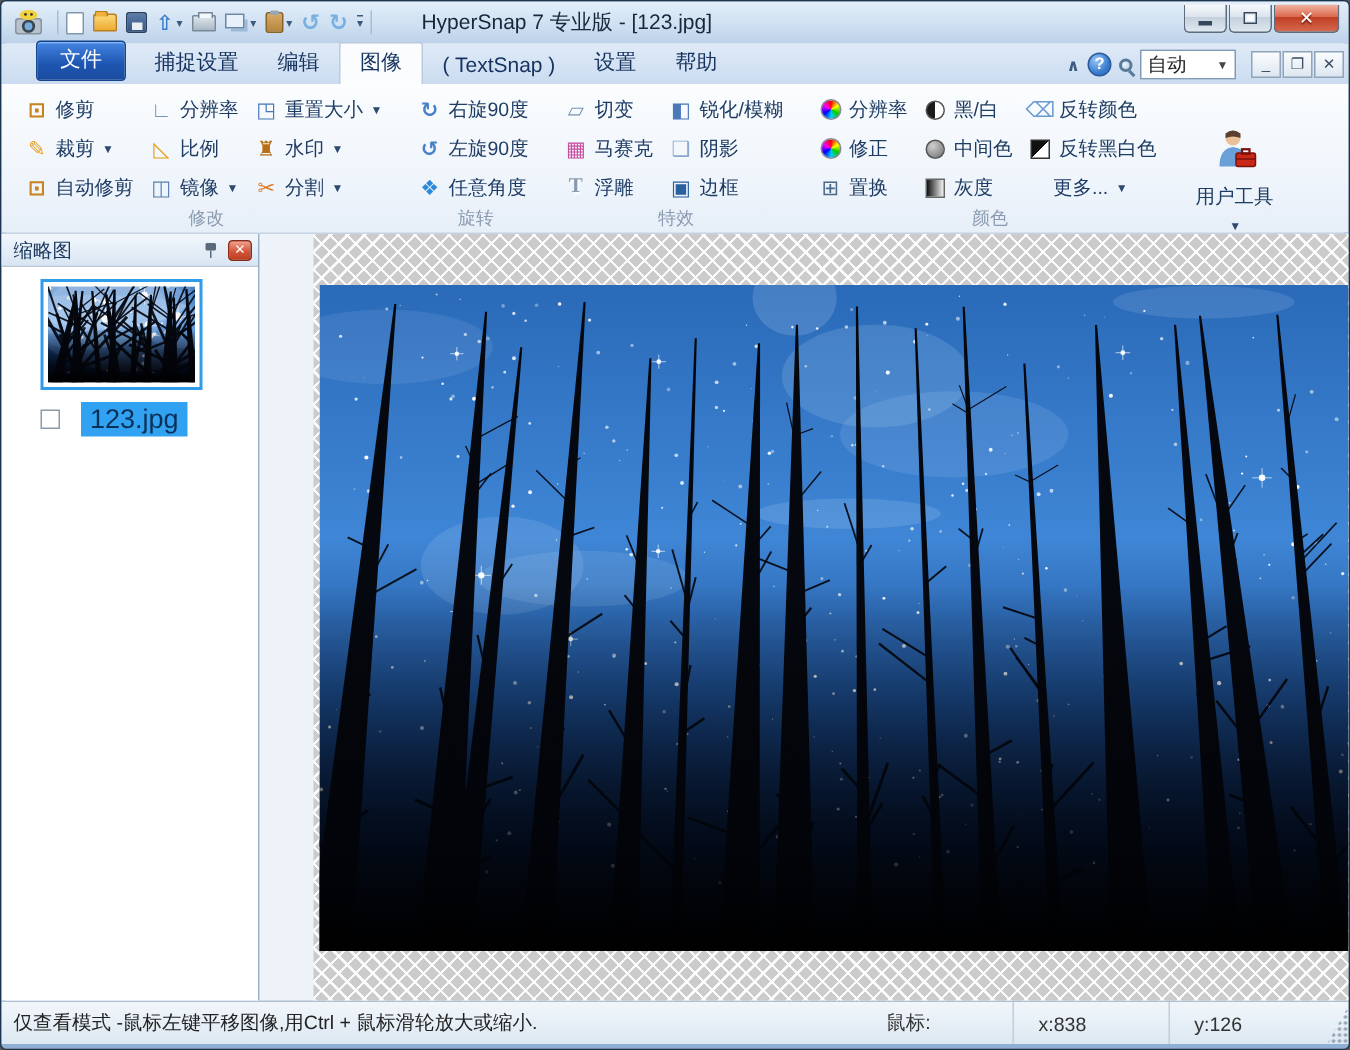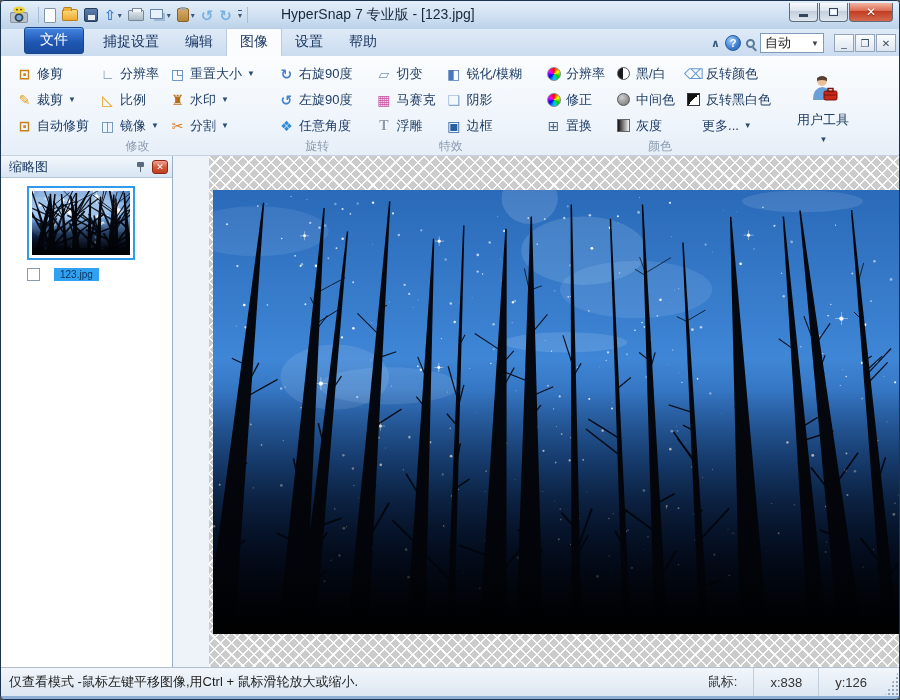--- a/index.html
+++ b/index.html
@@ -42,21 +42,21 @@
   .chev{font-size:11px;color:#3d5b7e;font-weight:bold;}
   .helpball{width:16px;height:16px;border-radius:50%;background:radial-gradient(circle at 35% 30%,#9cc8f5,#3a7ed0 60%,#2763b4);color:#fff;font-size:11px;font-weight:bold;display:flex;align-items:center;justify-content:center;border:1px solid #2a5a9c;}
   .mag{width:9px;height:9px;border:2px solid #5a7a9a;border-radius:50%;position:relative;background:radial-gradient(circle at 35% 35%,#eaf4fc,#bcd4ea);}
   .mag::after{content:"";position:absolute;right:-4px;bottom:-4px;width:5px;height:2px;background:#5a7a9a;transform:rotate(45deg);}
   .zoomsel{display:flex;align-items:center;background:#fff;border:1px solid #7f9cba;height:20px;padding:0 4px;font-size:13px;color:#222;min-width:64px;}
   .zoomsel .zarrow{margin-left:auto;font-size:8px;color:#444;padding-left:8px;}
   .doccaps{display:flex;margin-left:4px;}
   .dcap{width:20px;height:18px;border:1px solid #93a5bb;background:linear-gradient(#fbfdfe,#dde6f0);display:flex;align-items:center;justify-content:center;font-size:10px;color:#3a4a5c;margin-left:1px;}
 
   
-  .ribbon{height:100px;background:linear-gradient(#fbfdfe,#eef4fb 70%,#e6eef8);border-bottom:1px solid #c4d2e2;display:flex;align-items:center;padding:4px 0 0 8px;}
+  .ribbon{height:100px;background:linear-gradient(#fbfdfe,#eef4fb 70%,#e6eef8);border-bottom:1px solid #c4d2e2;display:flex;align-items:flex-end;padding:4px 0 0 8px;}
   .rgroup{display:flex;flex-direction:column;padding:1px 4px 0;}
   .rgrid{display:grid;grid-auto-flow:column;grid-template-rows:repeat(3,26px);align-content:start;flex:1;}
   .rbtn{display:flex;align-items:center;gap:4px;padding:0 7px 0 3px;font-size:13px;color:#1e3c64;border-radius:3px;white-space:nowrap;}
   .glabel{text-align:center;color:#8b9bb1;font-size:12px;height:17px;line-height:15px;}
   .gsep{width:1px;background:#c9d7e7;margin:3px 2px 4px;}
   .dd{font-size:8px;color:#2c4a70;margin-left:1px;}
   .ic{display:inline-flex;width:17px;height:17px;align-items:center;justify-content:center;font-size:14px;line-height:1;flex:none;}
   .ic-crop::before{content:"⊡";color:#c8821e;font-weight:bold;}
   .ic-pencil::before{content:"✎";color:#e8a020;font-weight:bold;}
   .ic-ruler::before{content:"∟";color:#7a94b4;font-weight:bold;}
@@ -92,27 +92,27 @@
   .tphead .sp{flex:1;}
   .pin{width:11px;height:12px;position:relative;margin-right:6px;}
   .pin::before{content:"";position:absolute;top:1px;left:2px;width:7px;height:5px;background:#5a6a7c;border-radius:1px;}
   .pin::after{content:"";position:absolute;top:6px;left:5px;width:1px;height:5px;background:#5a6a7c;}
   .pclose{width:16px;height:14px;border-radius:3px;background:linear-gradient(#f0a08c,#d25638 55%,#c03d22);border:1px solid #8a2a14;color:#fff;font-size:9px;font-weight:bold;display:flex;align-items:center;justify-content:center;}
   .thumbbody{flex:1;padding:8px 0 0 26px;}
   .thumbsel{width:108px;border:2px solid #2f9bea;background:#fff;padding:3px;}
   .thumbimg{display:block;}
   .fname-row{display:flex;align-items:center;margin-top:8px;}
   .cbox{width:13px;height:13px;border:1px solid #8a9aa8;background:#fff;margin-right:14px;}
-  .fname{background:#31a2f2;color:#0a3058;font-size:10px;padding:1px 6px;}
+  .fname{background:#31a2f2;color:#0a3058;font-size:18px;padding:1px 6px;}
 
   .mainarea{flex:1;position:relative;overflow:hidden;background-color:#cbcbcb;background-image:repeating-linear-gradient(45deg,rgba(255,255,255,.9) 0 1.5px,transparent 1.5px 8px),repeating-linear-gradient(-45deg,rgba(255,255,255,.9) 0 1.5px,transparent 1.5px 8px);}
   .photo{position:absolute;left:4px;top:34px;display:block;}
 
   
-  .statusbar{height:29px;background:linear-gradient(#f2f6fb,#dde8f2);border-top:1px solid #aebfd0;display:flex;align-items:center;font-size:13px;color:#222;}
+  .statusbar{height:29px;background:linear-gradient(#f2f6fb,#dde8f2);border-top:1px solid #aebfd0;display:flex;align-items:center;font-size:13px;color:#222;gap:39px;}
   .smsg{flex:1;padding-left:8px;}
   .scell{border-left:1px solid #c2cedb;height:100%;display:flex;align-items:center;padding:0 16px;color:#333;}
   .scell.lbl{border-left:none;color:#333;}
   .grip{width:16px;height:100%;clip-path:polygon(100% 10%,100% 100%,10% 100%);background-image:radial-gradient(#93a5b8 1px,transparent 1.2px);background-size:4px 4px;}
 </style>
 </head>
 <body>
 
 <div class="window">
 
@@ -173,20 +173,21 @@
         </div>
       <div class="wcap close">✕</div>
     </div>
   </div>
 
   <div class="tabrow">
     <div class="tab file">文件</div>
     <div class="tab">捕捉设置</div>
     <div class="tab">编辑</div>
     <div class="tab active">图像</div>
+    <div class="tab">( TextSnap )</div>
     <div class="tab">设置</div>
     <div class="tab">帮助</div>
     <div class="tabrt">
       <span class="chev">∧</span>
       <span class="helpball">?</span>
       <span class="mag"></span>
       <div class="zoomsel">
         <span>自动</span>
         <span class="zarrow">▼</span>
       </div>

